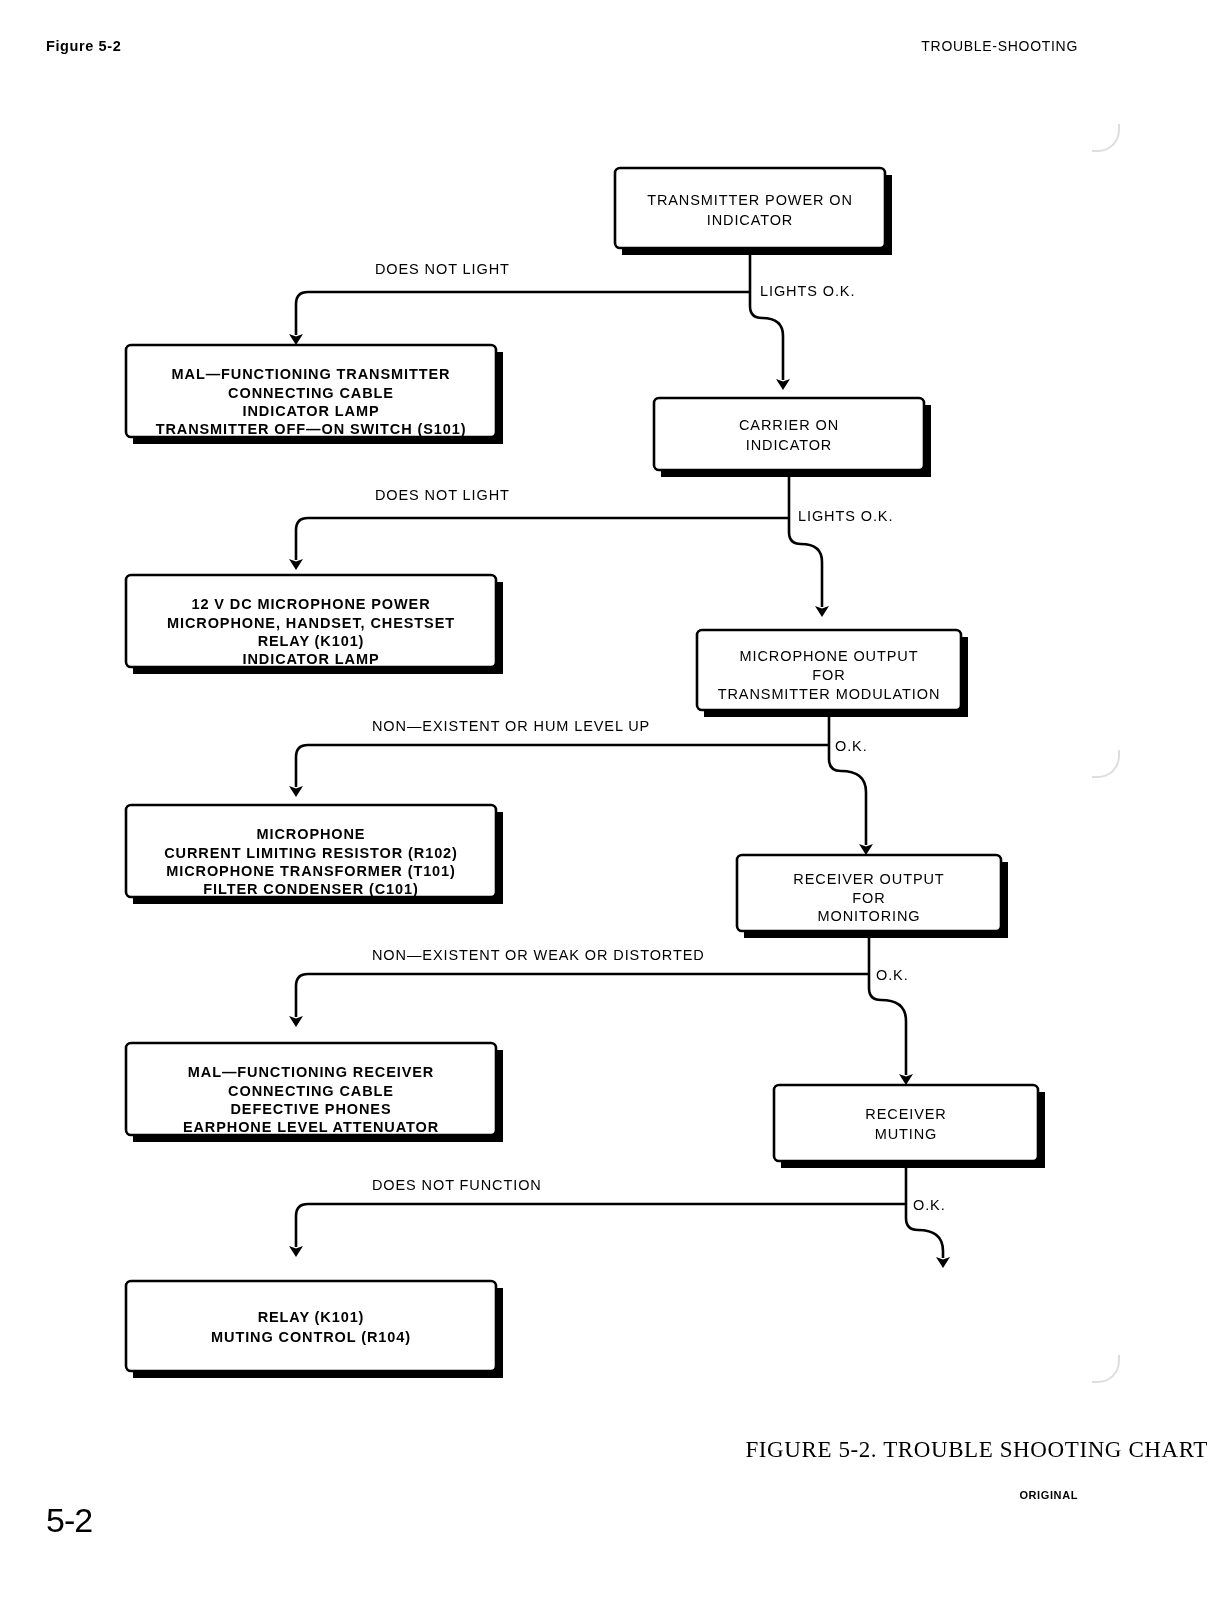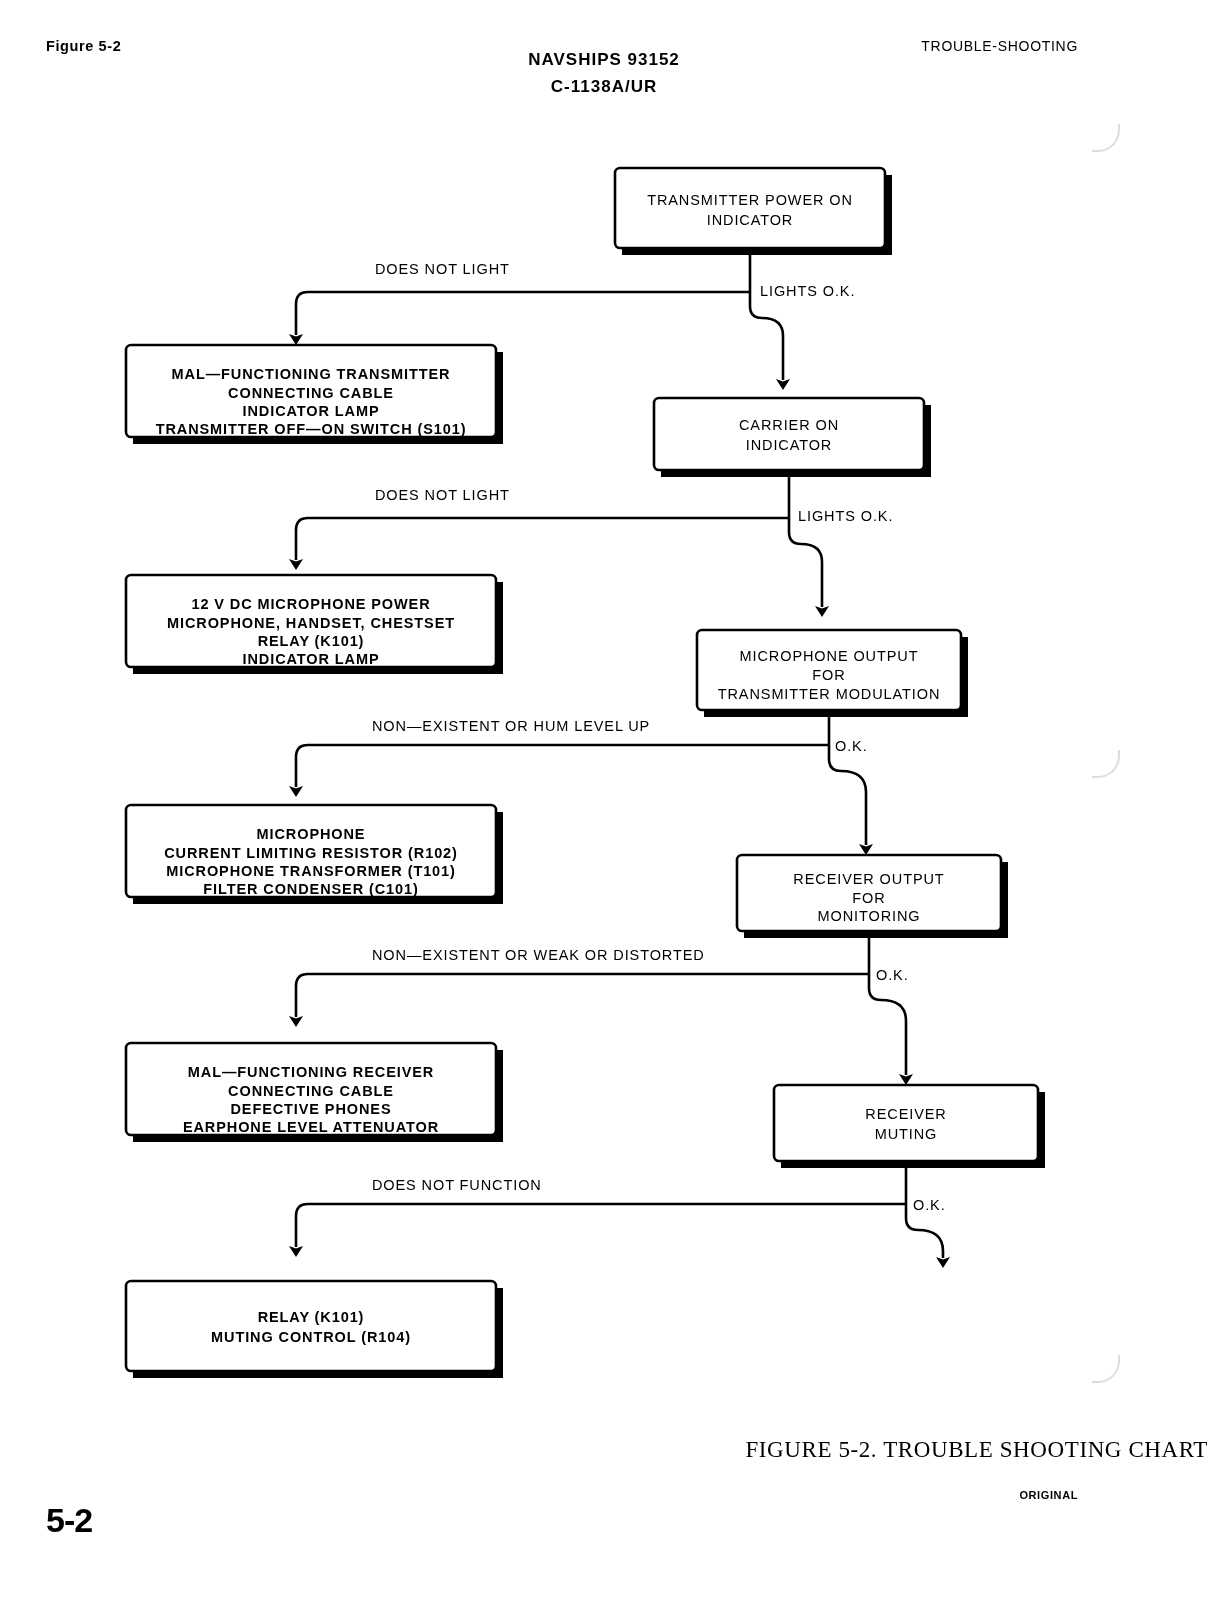--- a/index.html
+++ b/index.html
@@ -11,21 +11,21 @@
   
   .hdr-left{position:absolute;left:46px;top:38px;font-size:14.5px;font-weight:bold;letter-spacing:.6px;}
   .hdr-center{position:absolute;left:0;top:50px;width:1208px;text-align:center;}
   .hdr-center .l1{font-size:17px;font-weight:bold;letter-spacing:1px;}
   .hdr-center .l2{font-size:17px;font-weight:bold;letter-spacing:1px;margin-top:7px;}
   .hdr-right{position:absolute;right:130px;top:38px;font-size:14px;font-weight:normal;letter-spacing:.7px;}
 
   
   .fig-caption{position:absolute;left:0;top:1437px;width:1208px;text-align:right;
       font-family:"Liberation Serif", serif;font-size:23px;letter-spacing:.6px;}
-  .page-no{position:absolute;left:46px;top:1501px;font-size:34px;font-weight:bold;letter-spacing:-1px;text-align:right;}
+  .page-no{position:absolute;left:46px;top:1501px;font-size:34px;font-weight:normal;letter-spacing:-1px;text-align:right;}
   .original{position:absolute;right:130px;top:1489px;font-size:11px;font-weight:bold;letter-spacing:.6px;}
 
   
   svg#flow{position:absolute;left:0;top:0;width:1208px;height:1612px;}
   .boxtext{font-family:"Liberation Sans", sans-serif;font-size:14.5px;letter-spacing:.9px;
            text-anchor:middle;fill:#000;}
   .boxtext.b{font-weight:bold;}
   .edgelabel{font-family:"Liberation Sans", sans-serif;font-size:14.5px;letter-spacing:.9px;fill:#000;}
   .bx{fill:#ffffff;stroke:#000000;stroke-width:2.6;}
   .shadow{fill:#000000;}
@@ -34,24 +34,20 @@
   
   .scanmark{position:absolute;border-right:2px solid #d8d8d8;border-bottom:2px solid #d8d8d8;
             width:26px;height:26px;border-bottom-right-radius:22px;opacity:.85;}
 </style>
 </head>
 <body>
 
 <div class="pg">
 
   <div class="hdr-left">Figure 5-2</div>
-  <div class="hdr-center">
-    <div class="l1">NAVSHIPS 93152</div>
-    <div class="l2">C-1138A/UR</div>
-  </div>
   <div class="hdr-right">TROUBLE-SHOOTING</div>
 
   <svg id="flow" viewBox="0 0 1208 1612">
     <defs>
       <marker id="arw" markerWidth="12" markerHeight="14" refX="1" refY="7" orient="auto" markerUnits="userSpaceOnUse">
         <path d="M0,0 L11,7 L0,14 L2.5,7 Z" fill="#000"></path>
       </marker>
     </defs>
 
     <rect class="shadow" x="622" y="175" width="270" height="80"></rect>

